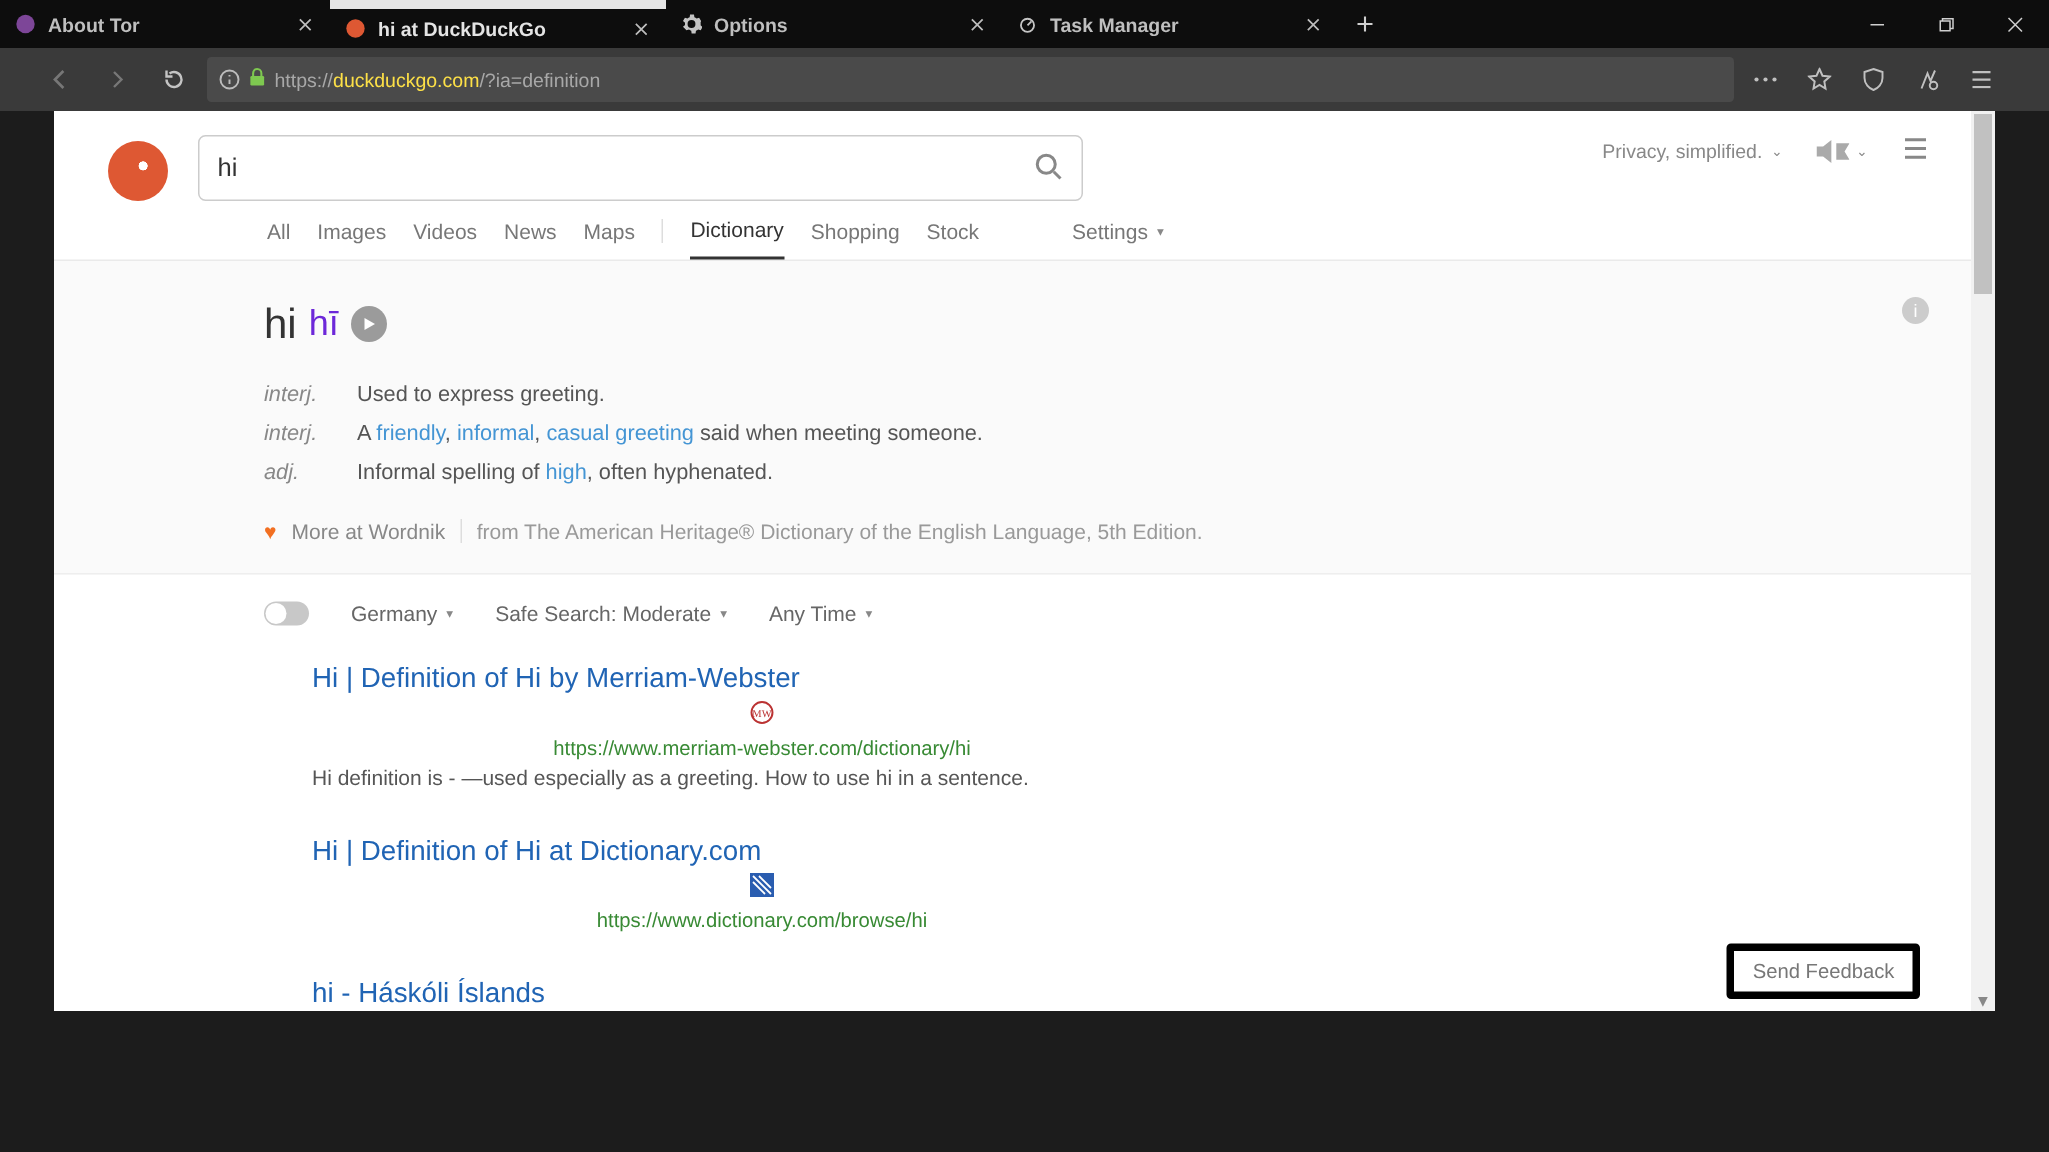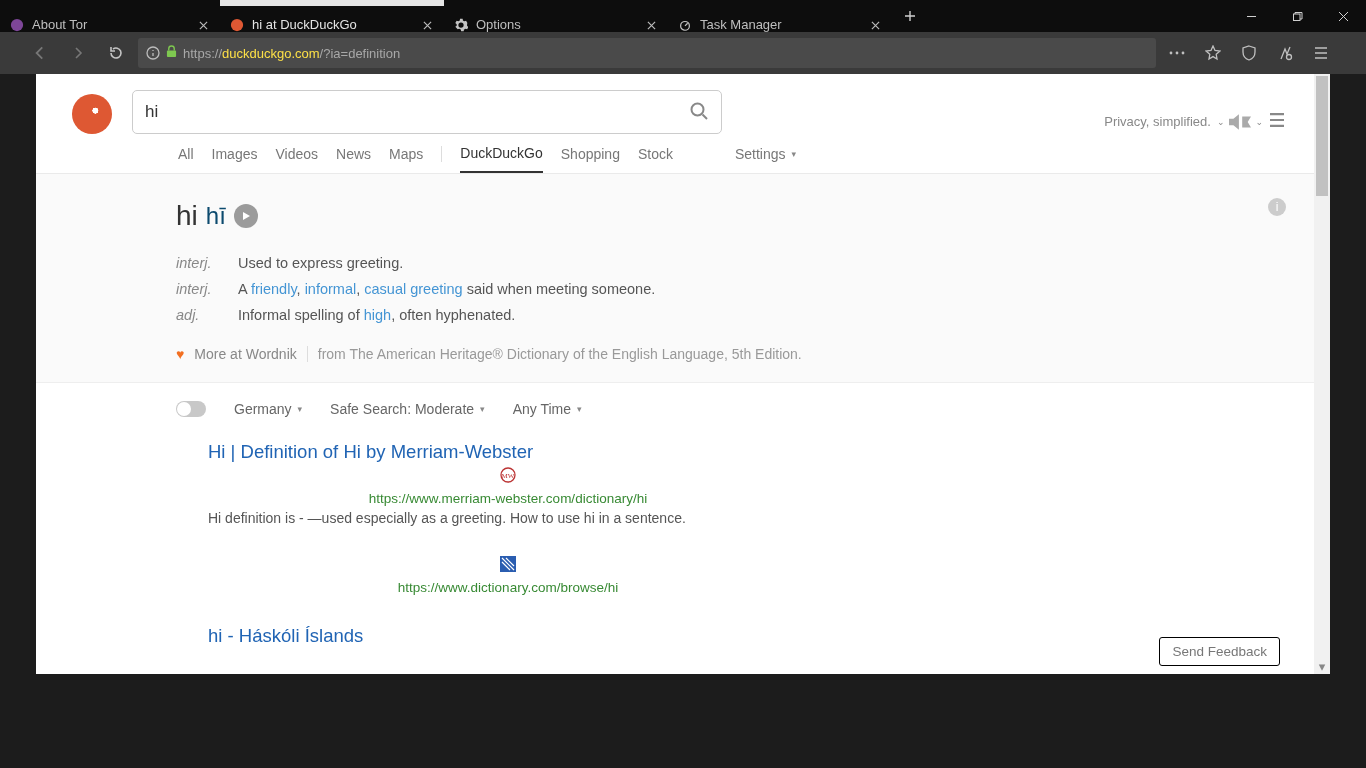--- a/index.html
+++ b/index.html
@@ -16,28 +16,29 @@
 
   
   .tabstrip {
     height: 32px;
     background: #0d0d0d;
     display: flex;
     align-items: stretch;
   }
   .tab {
     display: flex;
-    align-items: flex-end;
+    align-items: center;
     padding: 0 10px;
     min-width: 160px;
     height: 100%;
     color: #bfbfbf;
     position: relative;
     cursor: default;
     gap: 8px;
+    font-weight: bold;
   }
   .tab.active {
     color: #e4e4e4;
     border-top: 6px solid #e5e5e5;
   }
   .tab .favicon {
     width: 14px; height: 14px;
     display: inline-block;
   }
   .tab .label { flex: 1; white-space: nowrap; overflow: hidden; text-overflow: ellipsis; }
@@ -137,21 +138,21 @@
   .ddg-logo:after{content:'';position:absolute;inset:3px;border-radius:50%;background:radial-gradient(circle at 60% 40%,#fff 10%,#de5833 11%);}
   .searchbox{
     width:590px;height:44px;border:1px solid #ccc;border-radius:5px;
     background:#fff;display:flex;align-items:center;padding:0 12px;gap:8px;
   }
   .searchbox input{
     flex:1;border:0;outline:0;font-size:17px;color:#333;font-family:inherit;background:transparent;
   }
   .searchbox .mag{color:#888;cursor:pointer;}
 
-  .head-right{position:absolute;right:28px;top:39px;display:flex;align-items:center;gap:5px;color:#888;}
+  .head-right{position:absolute;right:28px;top:18px;display:flex;align-items:center;gap:23px;color:#888;}
   .head-right .privacy{display:flex;align-items:center;gap:6px;cursor:pointer;}
   .head-right .speaker{color:#888;cursor:pointer;display:flex;align-items:center;gap:4px;}
   .head-right .hamburger{cursor:pointer;color:#888;}
 
   .ddg-nav{
     position:absolute;
     left:142px; bottom:0;
     display:flex;align-items:center;gap:18px;
     color:#777;font-size:14px;
   }
@@ -162,21 +163,21 @@
 
   
   .def-block{
     background:#fafafa;
     padding:26px 0 20px 140px;
     border-bottom:1px solid #eee;
     position:relative;
   }
   .def-title{display:flex;align-items:center;gap:8px;}
   .def-title .word{font-size:28px;color:#333;font-weight:400;}
-  .def-title .pron{font-size:24px;color:#0c4a6e;}
+  .def-title .pron{font-size:24px;color:#6d28d9;}
   .def-title .play{
     width:24px;height:24px;border-radius:50%;background:#9b9b9b;display:inline-flex;align-items:center;justify-content:center;cursor:pointer;
   }
   .def-title .play svg{fill:#fff;}
   .def-rows{margin-top:18px;}
   .def-row{display:flex;gap:20px;line-height:1.8;font-size:14.5px;color:#666;}
   .def-row .pos{width:42px;font-style:italic;color:#888;flex:0 0 auto;}
   .def-row .text{color:#555;}
   .def-row a{color:#4495d4;text-decoration:none;}
   .more-row{margin-top:18px;display:flex;align-items:center;gap:10px;font-size:14px;color:#888;flex-wrap:wrap;}
@@ -202,21 +203,21 @@
   .results{padding:12px 0 0 140px; max-width:740px;margin-left:32px;}
   .result{margin-bottom:30px;}
   .result .title{color:#2064b4;font-size:18.5px;margin-bottom:4px;cursor:pointer;}
   .result .urlrow{display:flex;align-items:center;gap:8px;margin-bottom:4px;flex-direction:column;}
   .result .fav{width:16px;height:16px;display:inline-block;}
   .result .url{color:#388a34;font-size:13.5px;}
   .result .snip{color:#555;font-size:14px;}
 
   .feedback{
     position:absolute;right:34px;bottom:8px;
-    border:1px solid #000000;background:#fff;border-radius:3px;
+    border:5px solid #000000;background:#fff;border-radius:3px;
     padding:6px 12px;color:#777;font-size:13.5px;cursor:pointer;
   }
 </style>
 </head>
 <body>
 
 <div class="tabstrip">
   <div class="tab first">
     <span class="favicon">
       <svg viewBox="0 0 16 16" width="14" height="14">
@@ -401,21 +402,21 @@
         </div>
       </div>
 
       <div class="ddg-nav">
         <span class="navitem">All</span>
         <span class="navitem">Images</span>
         <span class="navitem">Videos</span>
         <span class="navitem">News</span>
         <span class="navitem">Maps</span>
         <span class="sep"></span>
-        <span class="navitem active">DuckDuckGo</span>
+        <span class="navitem active">Dictionary</span>
         <span class="navitem">Shopping</span>
         <span class="navitem">Stock</span>
         <span class="settings">
           <span>Settings</span>
           <span class="caret">▾</span>
         </span>
       </div>
     </div>
 
     <div class="def-block">
@@ -475,20 +476,21 @@
           <div class="urlrow">
             <span class="fav"><svg width="16" height="16">
                 <circle cx="8" cy="8" r="7" fill="none" stroke="#b33" stroke-width="1.3"></circle>
                 <text x="8" y="11" text-anchor="middle" font-size="7" fill="#b33" font-family="serif">MW</text>
               </svg></span>
             <span class="url">https://www.merriam-webster.com/dictionary/hi</span>
           </div>
           <div class="snip">Hi definition is - —used especially as a greeting. How to use hi in a sentence.</div>
         </div>
         <div class="result">
+          <div class="title">Hi | Definition of Hi at Dictionary.com</div>
           <div class="urlrow">
             <span class="fav"><svg width="16" height="16">
                 <rect width="16" height="16" fill="#2a5db0"></rect>
                 <path d="M2 2l12 12M2 6l8 8M6 2l8 8" stroke="#fff" stroke-width="1.2"></path>
               </svg></span>
             <span class="url">https://www.dictionary.com/browse/hi</span>
           </div>
         </div>
         <div class="result">
           <div class="title">hi - Háskóli Íslands</div>

